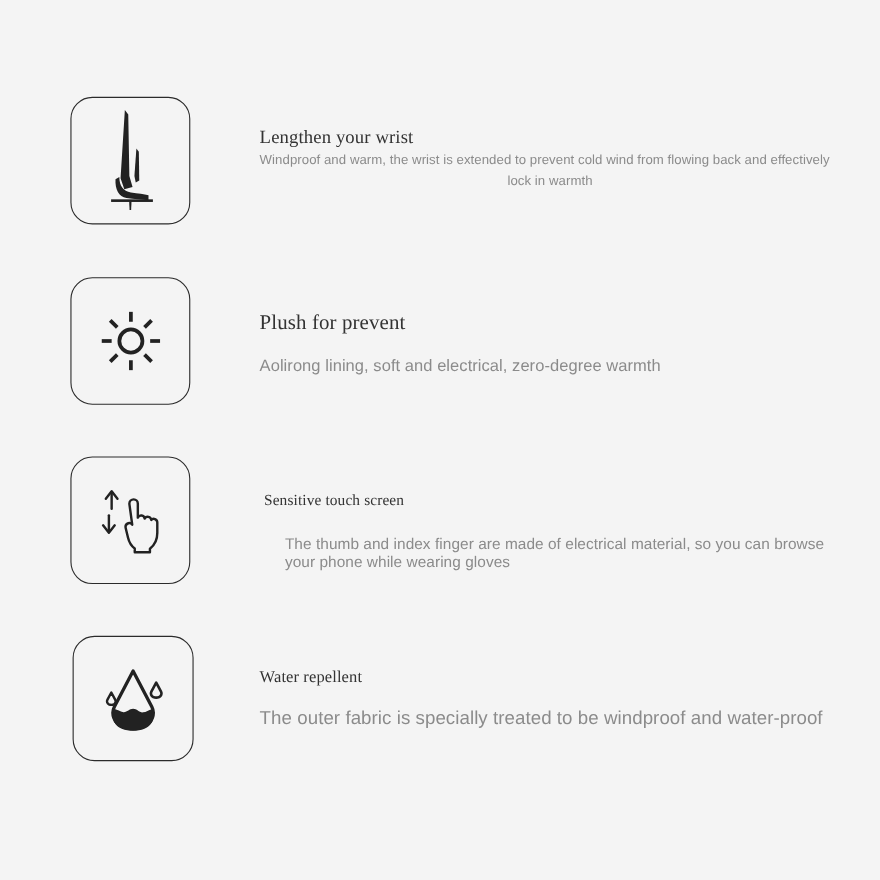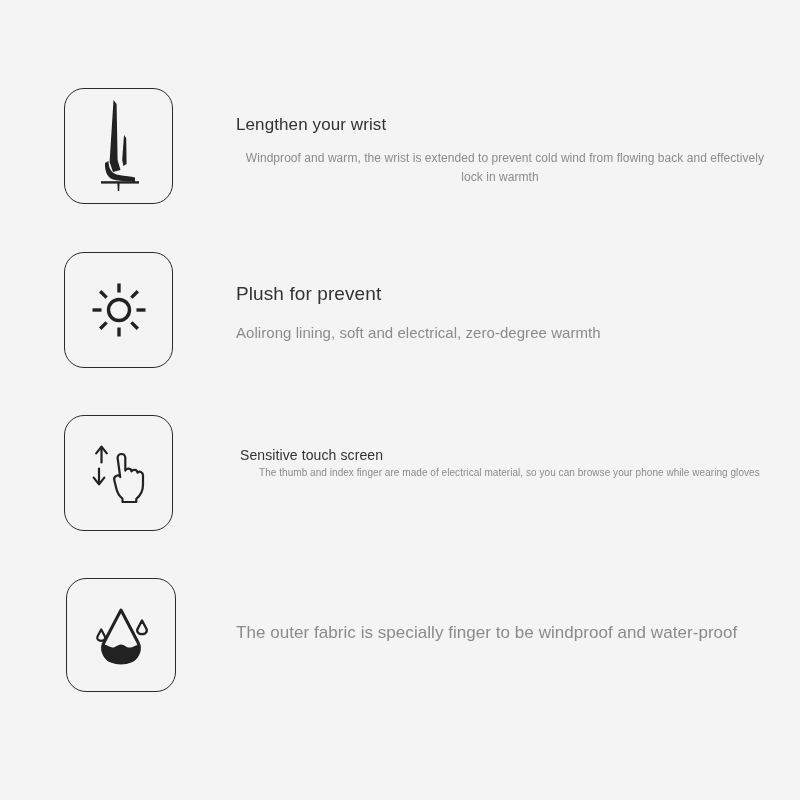--- a/index.html
+++ b/index.html
@@ -46,54 +46,55 @@
   .text-col {
     position: absolute;
   }
 
   .feature-title {
     color: #333333;
     font-weight: 400;
     margin: 0;
     white-space: nowrap;
     letter-spacing: 0.1px;
+    font-family: Liberation Serif, serif;
   }
 
   .feature-desc {
     color: #8b8b8b;
     font-weight: 400;
     margin: 0;
     letter-spacing: 0.05px;
   }
 
   
   #row-wrist .icon-box { left: 64px;  top: 88px;  width: 109px; height: 116px; }
   #row-wrist .text-col { left: 236px; top: 114px; width: 528px; }
   #row-wrist .feature-title { font-size: 17px; line-height: 22px; }
   #row-wrist .feature-desc {
     font-size: 12px;
     line-height: 19px;
-    margin-top: 13px;
-    text-align: right;
+    text-align: left;
     text-align-last: center;
   }
 
   
   #row-plush .icon-box { left: 64px;  top: 252px; width: 109px; height: 116px; }
   #row-plush .text-col { left: 236px; top: 282px; width: 540px; }
   #row-plush .feature-title { font-size: 19px; line-height: 24px; }
   #row-plush .feature-desc { font-size: 15px; line-height: 22px; margin-top: 16px; }
 
   
   #row-touch .icon-box { left: 64px;  top: 415px; width: 109px; height: 116px; }
   #row-touch .text-col { left: 240px; top: 446px; width: 520px; }
   #row-touch .feature-title { font-size: 14px; line-height: 19px; }
   #row-touch .feature-desc {
-    font-size: 10px;
+    font-size: 14px;
     line-height: 16px;
+    margin-top: 21px;
     margin-left: 19px;
   }
 
   
   #row-water .icon-box { left: 66px;  top: 578px; width: 110px; height: 114px; }
   #row-water .text-col { left: 236px; top: 606px; width: 540px; }
   #row-water .feature-title { font-size: 15px; line-height: 20px; }
   #row-water .feature-desc { font-size: 17px; line-height: 24px; margin-top: 15px; }
 </style>
 </head>
@@ -192,17 +193,18 @@
 
           <path d="M13.2 25.5 L16.8 32.3 C17.6 33.8 16.9 35.6 15.4 36.3 C14.0 36.9 12.4 36.9 11.0 36.3
                    C9.5 35.6 8.8 33.8 9.6 32.3 Z" stroke="#222222" stroke-width="2.2" stroke-linejoin="round" fill="none"></path>
 
           <path d="M54.0 16.5 L58.4 24.8 C59.4 26.6 58.5 28.8 56.7 29.6 C55.0 30.3 53.0 30.3 51.3 29.6
                    C49.5 28.8 48.6 26.6 49.6 24.8 Z" stroke="#222222" stroke-width="2.4" stroke-linejoin="round" fill="none"></path>
         </svg>
       </span>
     </div>
     <div class="text-col">
-      <p class="feature-desc">The outer fabric is specially finger to be windproof and water-proof</p>
+      <p class="feature-title">Water repellent</p>
+      <p class="feature-desc">The outer fabric is specially treated to be windproof and water-proof</p>
     </div>
   </div>
 
 </div>
 
 </body></html>

